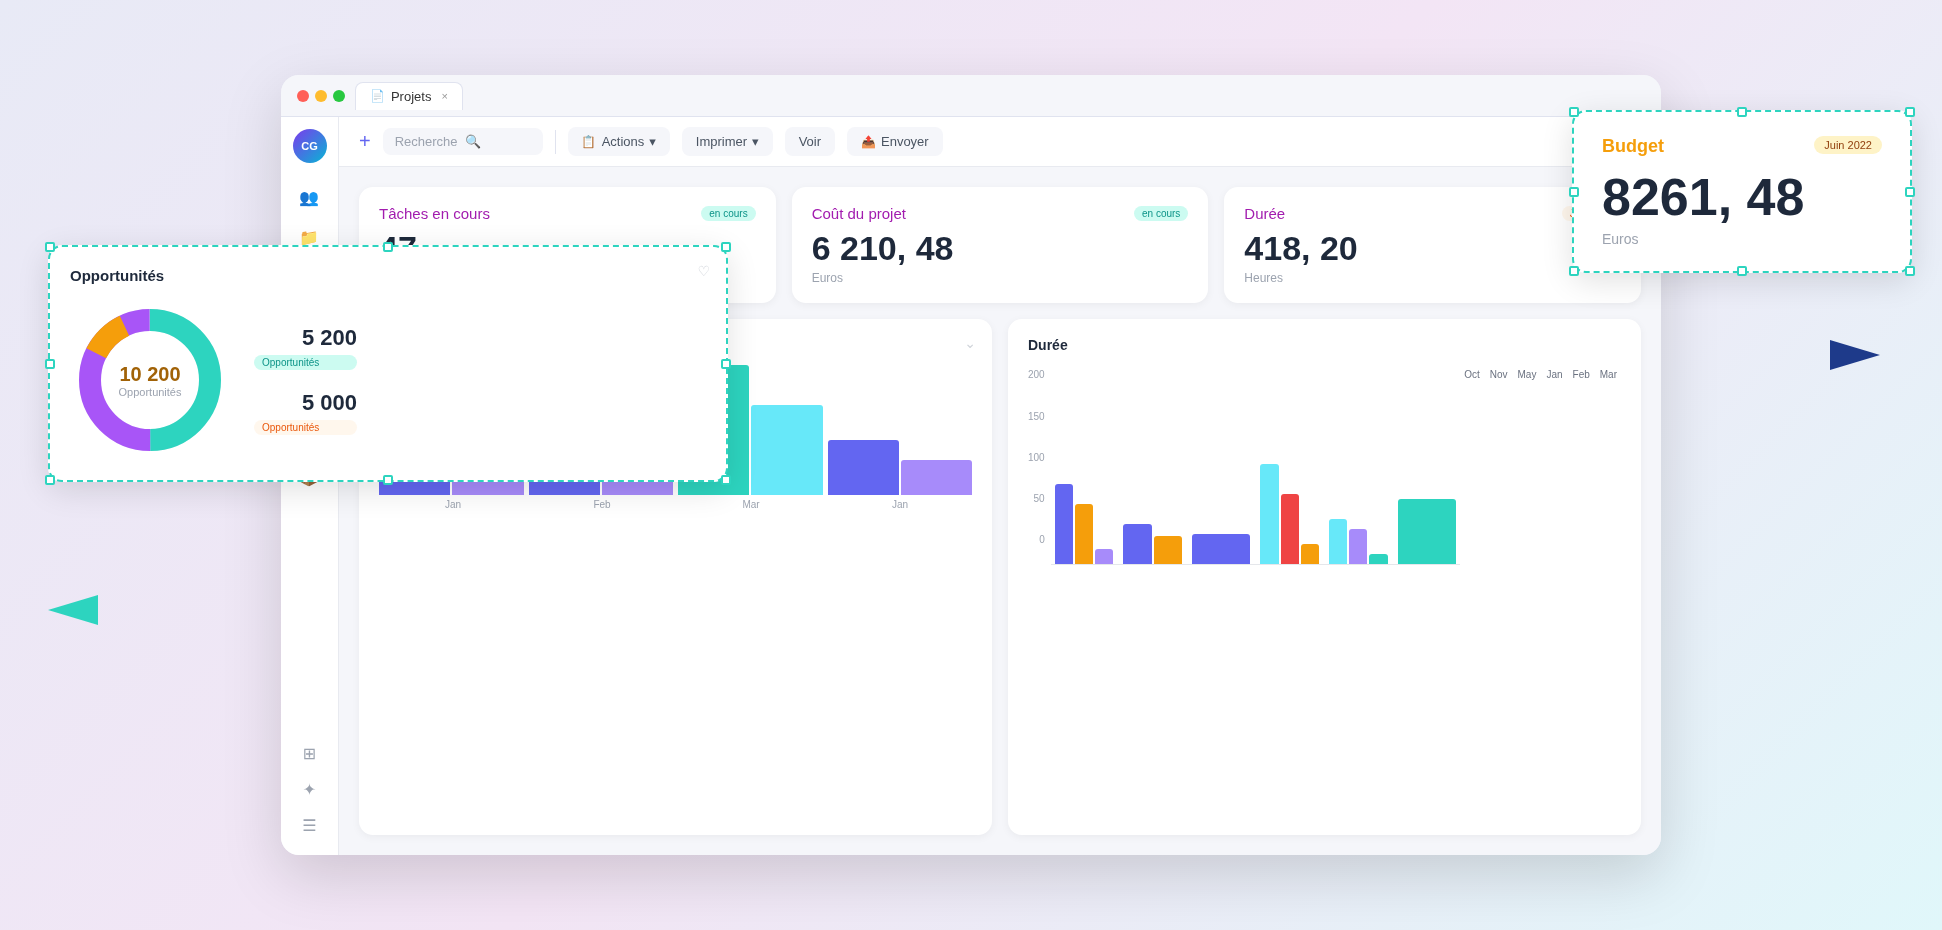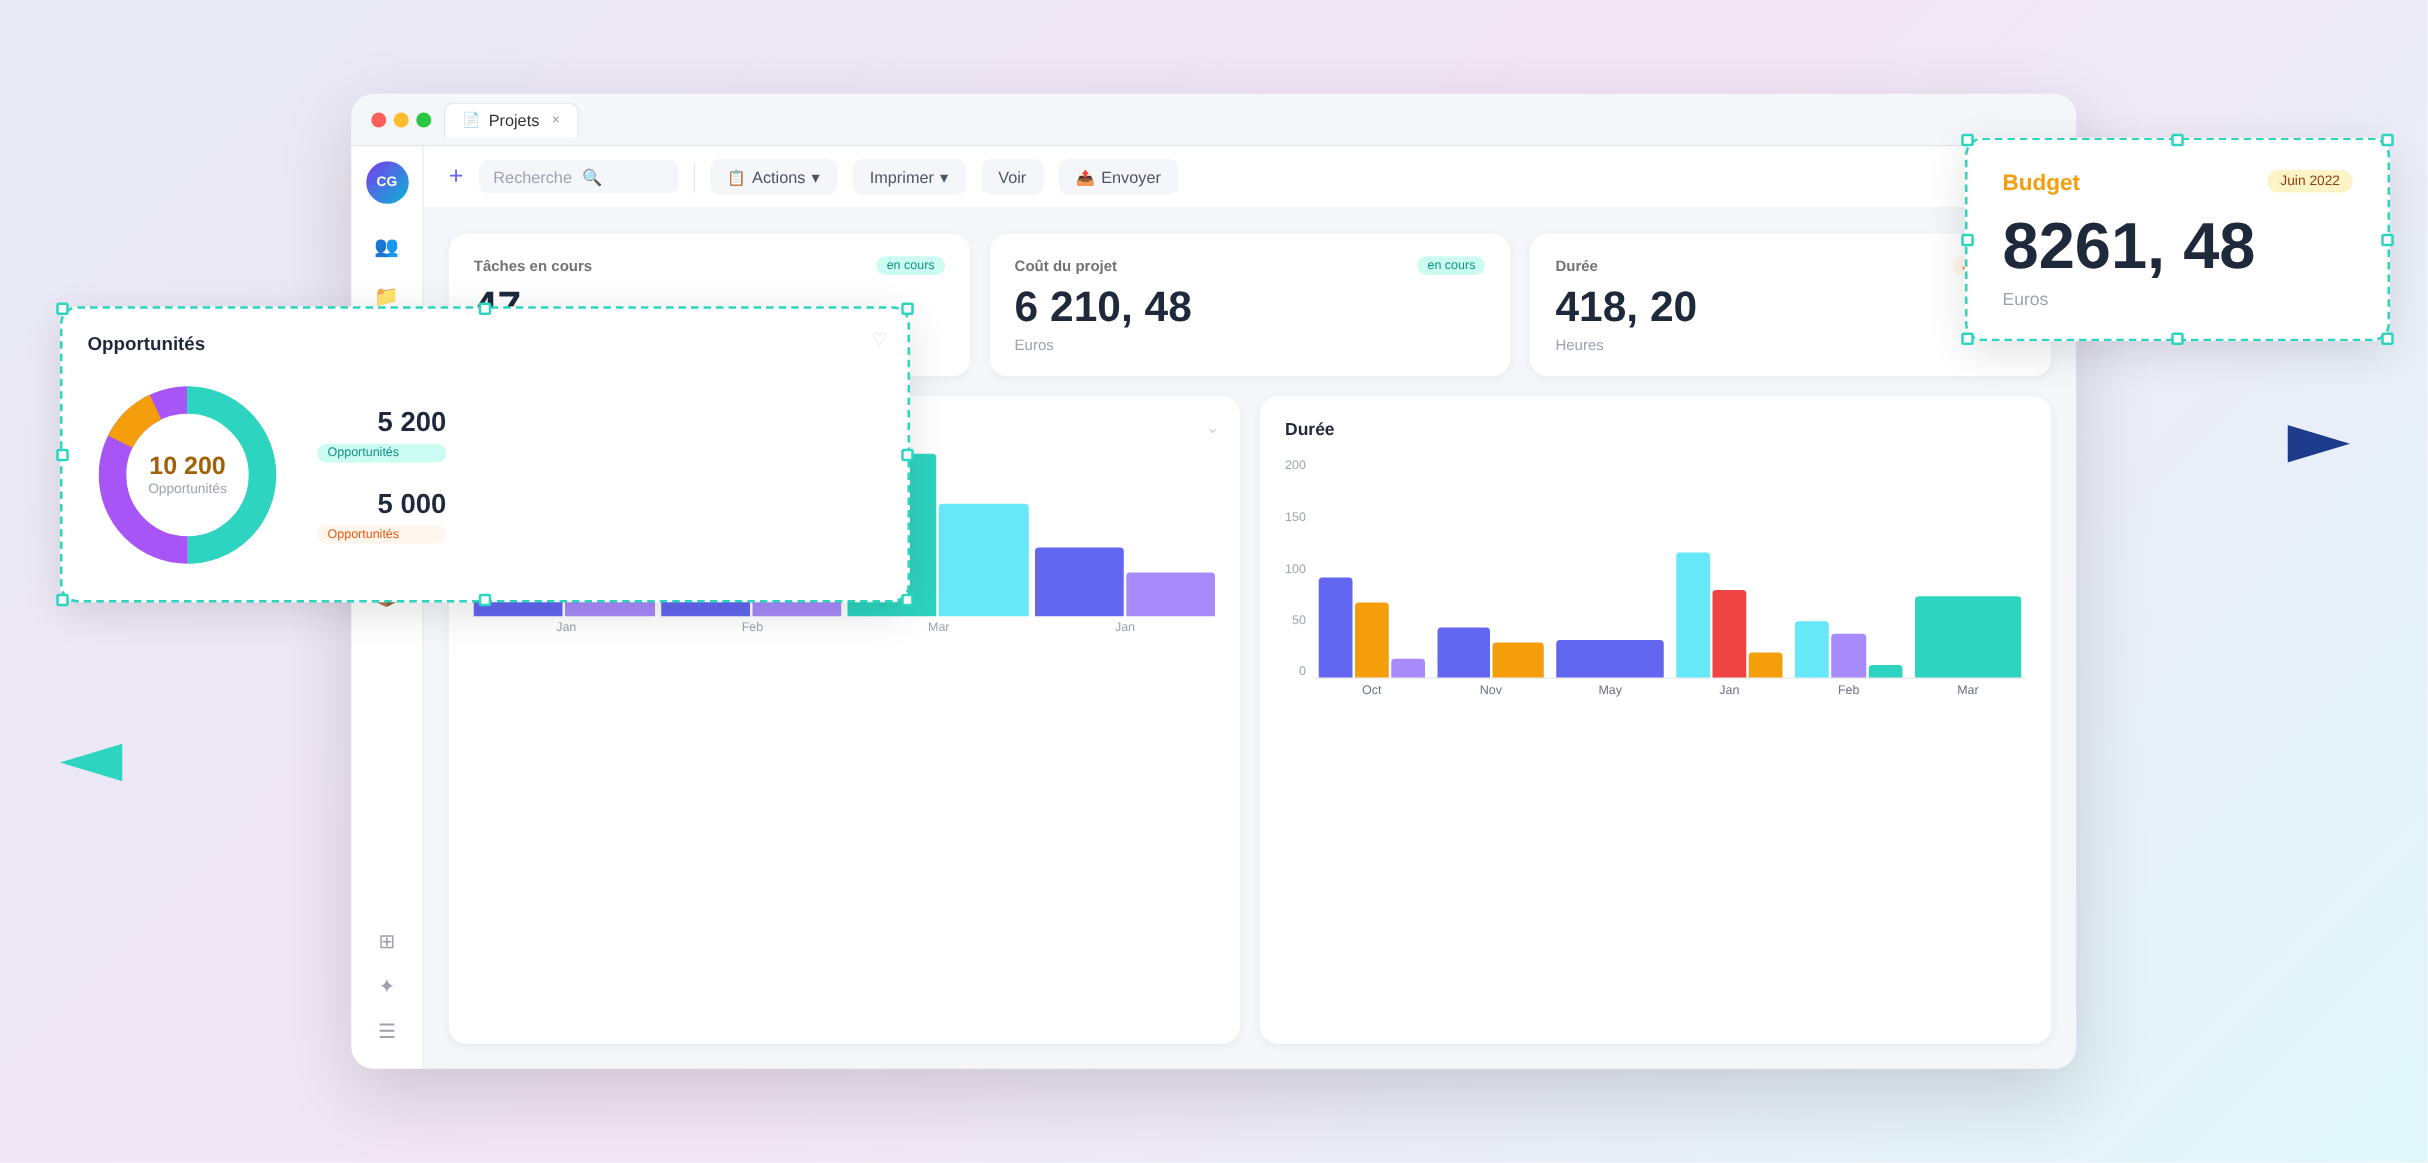--- a/index.html
+++ b/index.html
@@ -180,23 +180,23 @@
       padding: 18px 20px;
       box-shadow: 0 2px 8px rgba(0,0,0,0.05);
     }
     .stat-header {
       display: flex;
       justify-content: space-between;
       align-items: center;
       margin-bottom: 8px;
     }
     .stat-title {
-      font-size: 12px;
-      color: #737373;
-      font-weight: 700;
+      font-size: 15px;
+      color: #a21caf;
+      font-weight: 400;
     }
     .badge {
       font-size: 10px;
       padding: 2px 8px;
       border-radius: 12px;
       font-weight: 500;
     }
     .badge-teal { background: #ccfbf1; color: #0d9488; }
     .badge-orange { background: #fff7ed; color: #ea580c; }
 
@@ -505,21 +505,21 @@
             <div style="display:flex; height:200px; align-items:stretch;">
 
               <div style="display:flex; flex-direction:column; justify-content:space-between; align-items:flex-end; padding-right:6px; padding-bottom:20px; padding-top:4px;">
                 <span style="font-size:10px;color:#9ca3af;text-align:center;">200</span>
                 <span style="font-size:10px;color:#9ca3af;">150</span>
                 <span style="font-size:10px;color:#9ca3af;">100</span>
                 <span style="font-size:10px;color:#9ca3af;">50</span>
                 <span style="font-size:10px;color:#9ca3af;">0</span>
               </div>
 
-              <div style="flex:1; display:flex; flex-direction:column;">
+              <div style="flex:1; display:flex; flex-direction:row;">
                 <div style="flex:1; border-bottom:1px solid #e5e7eb; display:flex; align-items:flex-end; gap:10px; padding:0 4px 0 4px;">
 
                   <div style="display:flex; flex-direction:column; align-items:center; flex:1;">
                     <div style="display:flex; align-items:flex-end; gap:2px; width:100%;">
                       <div style="flex:1; background:#6366f1; border-radius:3px 3px 0 0; height:80px;"></div>
                       <div style="flex:1; background:#f59e0b; border-radius:3px 3px 0 0; height:60px;"></div>
                       <div style="flex:1; background:#a78bfa; border-radius:3px 3px 0 0; height:15px;"></div>
                     </div>
                   </div>
 

